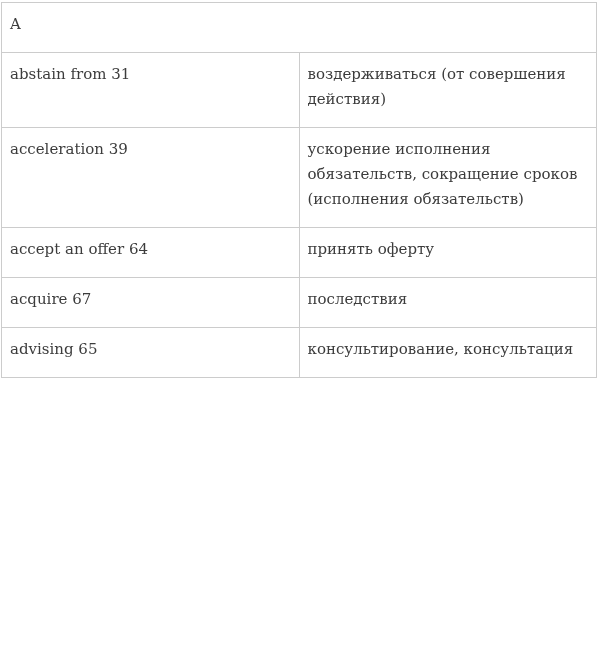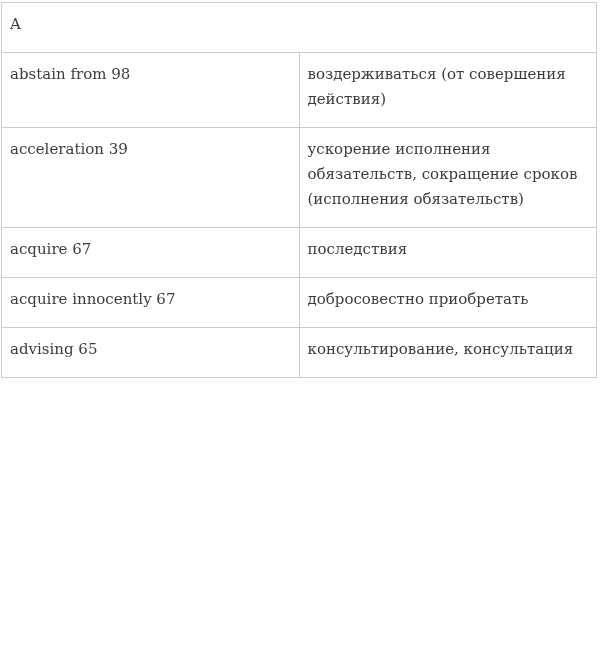--- a/index.html
+++ b/index.html
@@ -50,40 +50,40 @@
 <body>
 
 <div class="page">
   <table class="glossary">
     <tbody>
       <tr>
         <td class="section-cell" colspan="2">A</td>
       </tr>
 
       <tr>
-        <td class="term-cell">abstain from 98</td>
+        <td class="term-cell">abstain from 31</td>
         <td class="definition-cell">воздерживаться (от совершения действия)</td>
       </tr>
 
       <tr>
         <td class="term-cell">acceleration 39</td>
         <td class="definition-cell">ускорение исполнения обязательств, сокращение сроков (исполнения обязательств)</td>
       </tr>
 
+      <tr>
+        <td class="term-cell">accept an offer 64</td>
+        <td class="definition-cell">принять оферту</td>
+      </tr>
 
 
       <tr>
         <td class="term-cell">acquire 67</td>
         <td class="definition-cell">последствия</td>
       </tr>
 
-      <tr>
-        <td class="term-cell">acquire innocently 67</td>
-        <td class="definition-cell">добросовестно приобретать</td>
-      </tr>
 
 
       <tr>
         <td class="term-cell">advising 65</td>
         <td class="definition-cell">консультирование, консультация</td>
       </tr>
     </tbody>
   </table>
 </div>
 

